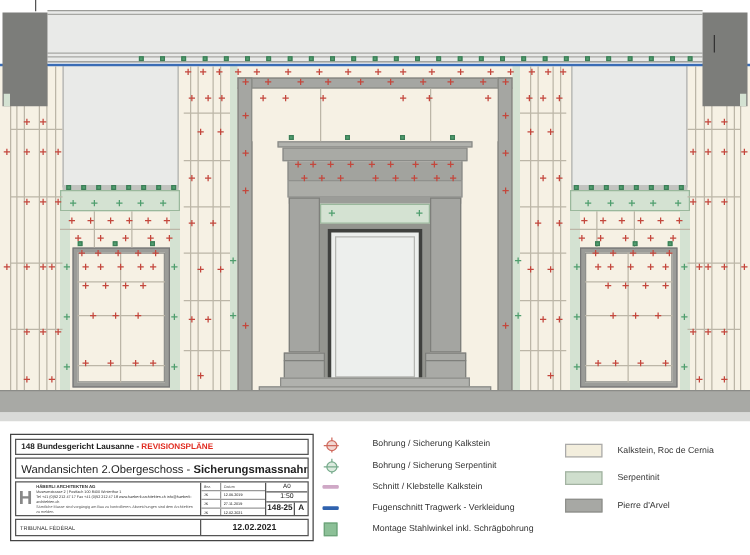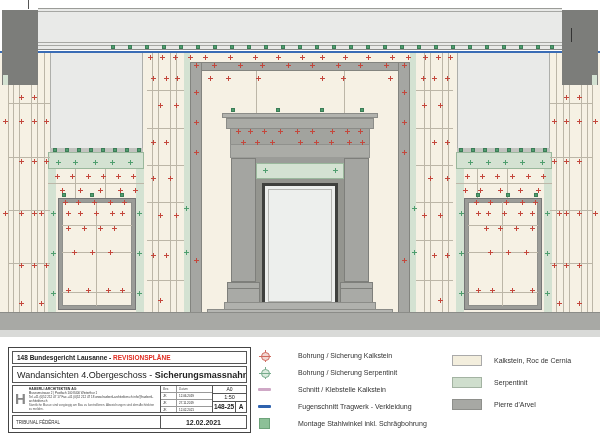--- a/index.html
+++ b/index.html
@@ -466,21 +466,21 @@
         <span class="sq-grn" style="left: 508px; top: 195px;"></span>
         <span class="sq-grn" style="left: 536px; top: 195px;"></span>
       </div>
   </div>
 
   <div id="tblock">
     <div class="tb-row" id="tb-r1">
       <span>148 Bundesgericht Lausanne - </span><span class="red">REVISIONSPLÄNE</span>
     </div>
     <div class="tb-row" id="tb-r2">
-      <span>Wandansichten 4.Obergeschoss - </span><b>Sicherungsmassnahmen</b>
+      <span>Wandansichten 2.Obergeschoss - </span><b>Sicherungsmassnahmen</b>
     </div>
     <div class="tb-row" id="tb-r3">
       <div class="arch">
         <span class="arch-logo">H</span>
         <span class="arch-text">
           <span class="nm">HÄBERLI ARCHITEKTEN AG</span><br>
           <span>Museumstrasse 2 | Postfach 100 8400 Winterthur 1</span><br>
           <span>Tel +41 (0)52 212 47 17 Fax +41 (0)52 212 47 18 www.haeberli-architekten.ch info@haeberli-architekten.ch</span><br>
           <span class="note">Sämtliche Masse sind vorgängig am Bau zu kontrollieren. Abweichungen sind dem Architekten zu melden.</span>
         </span>

